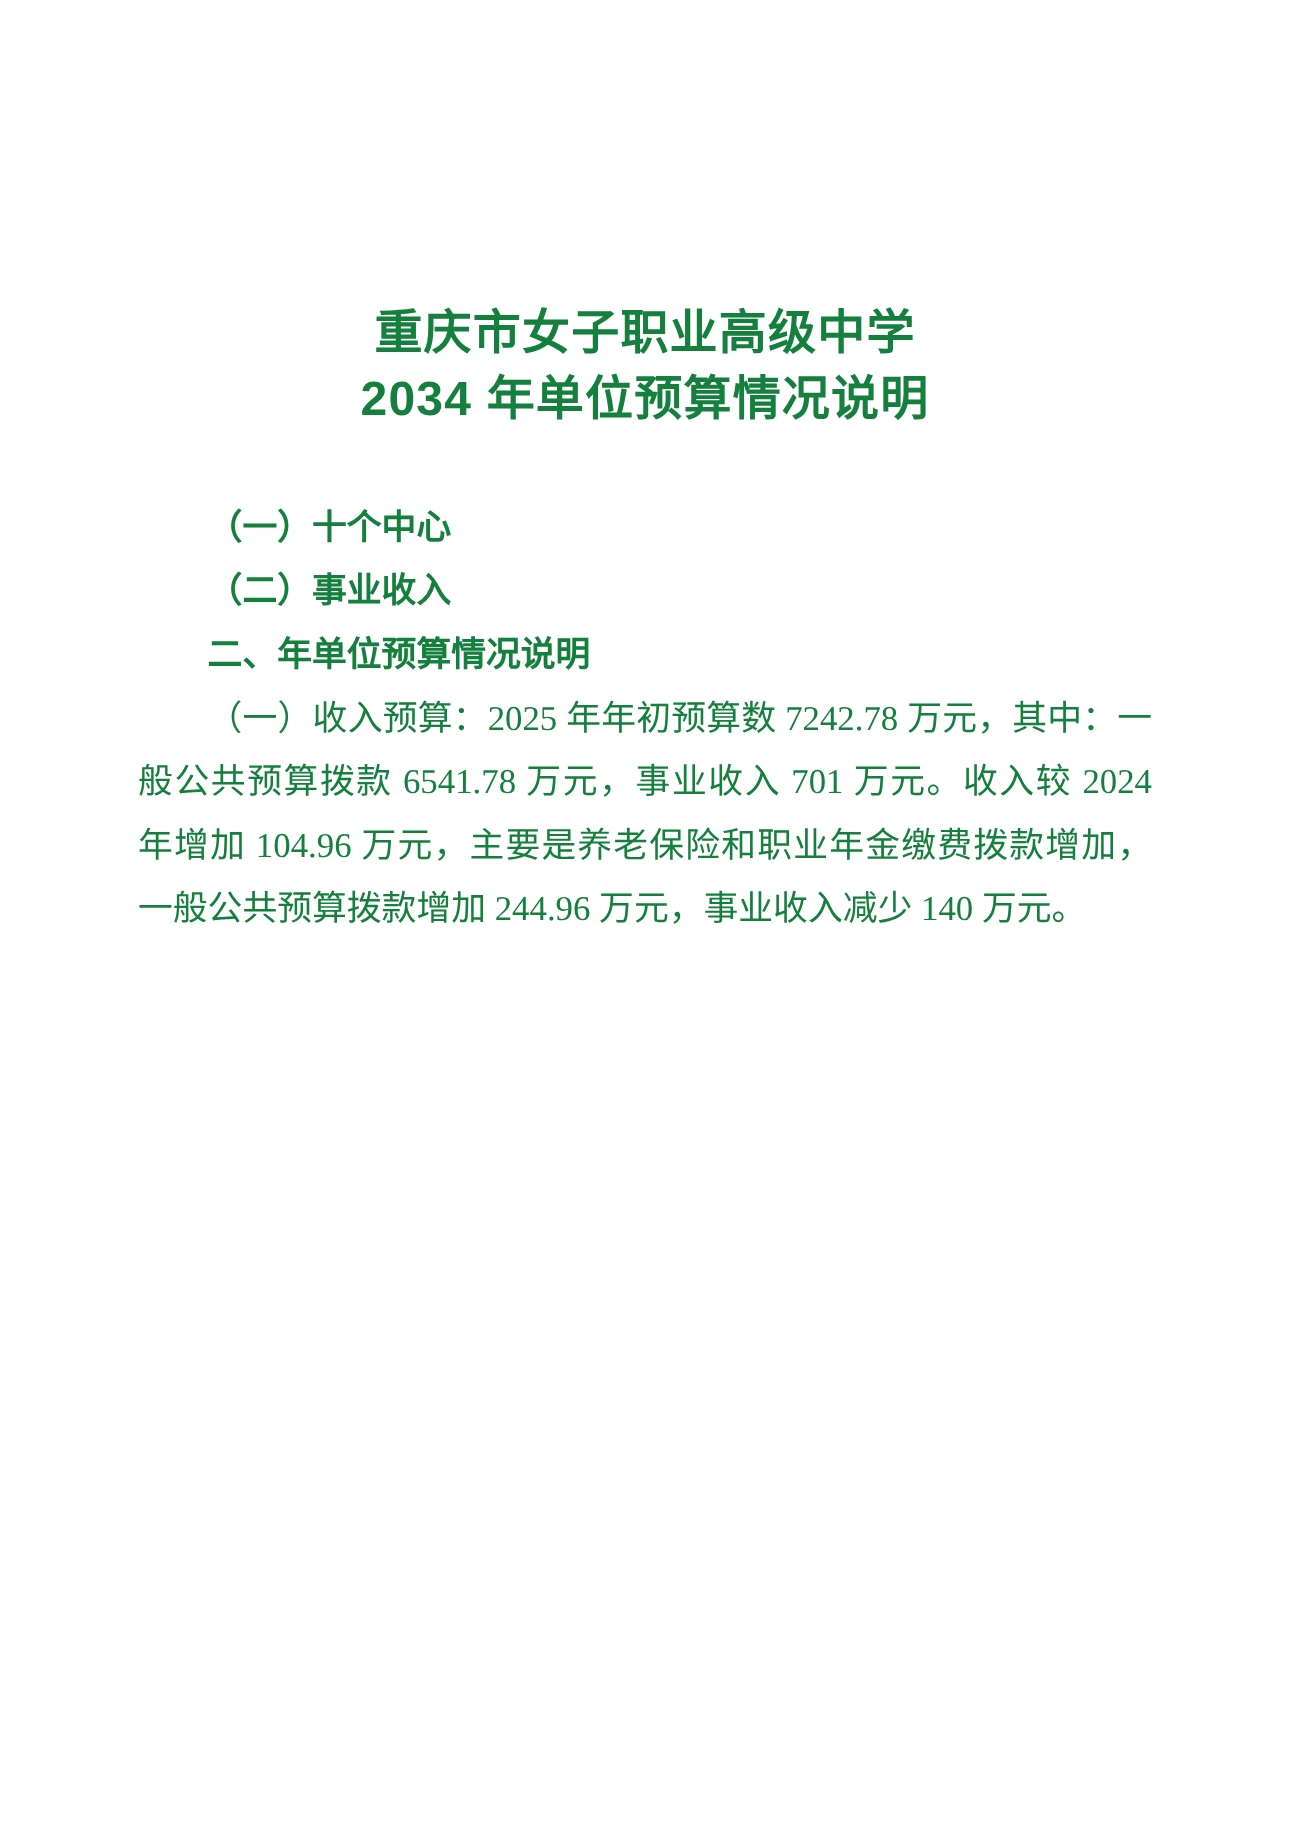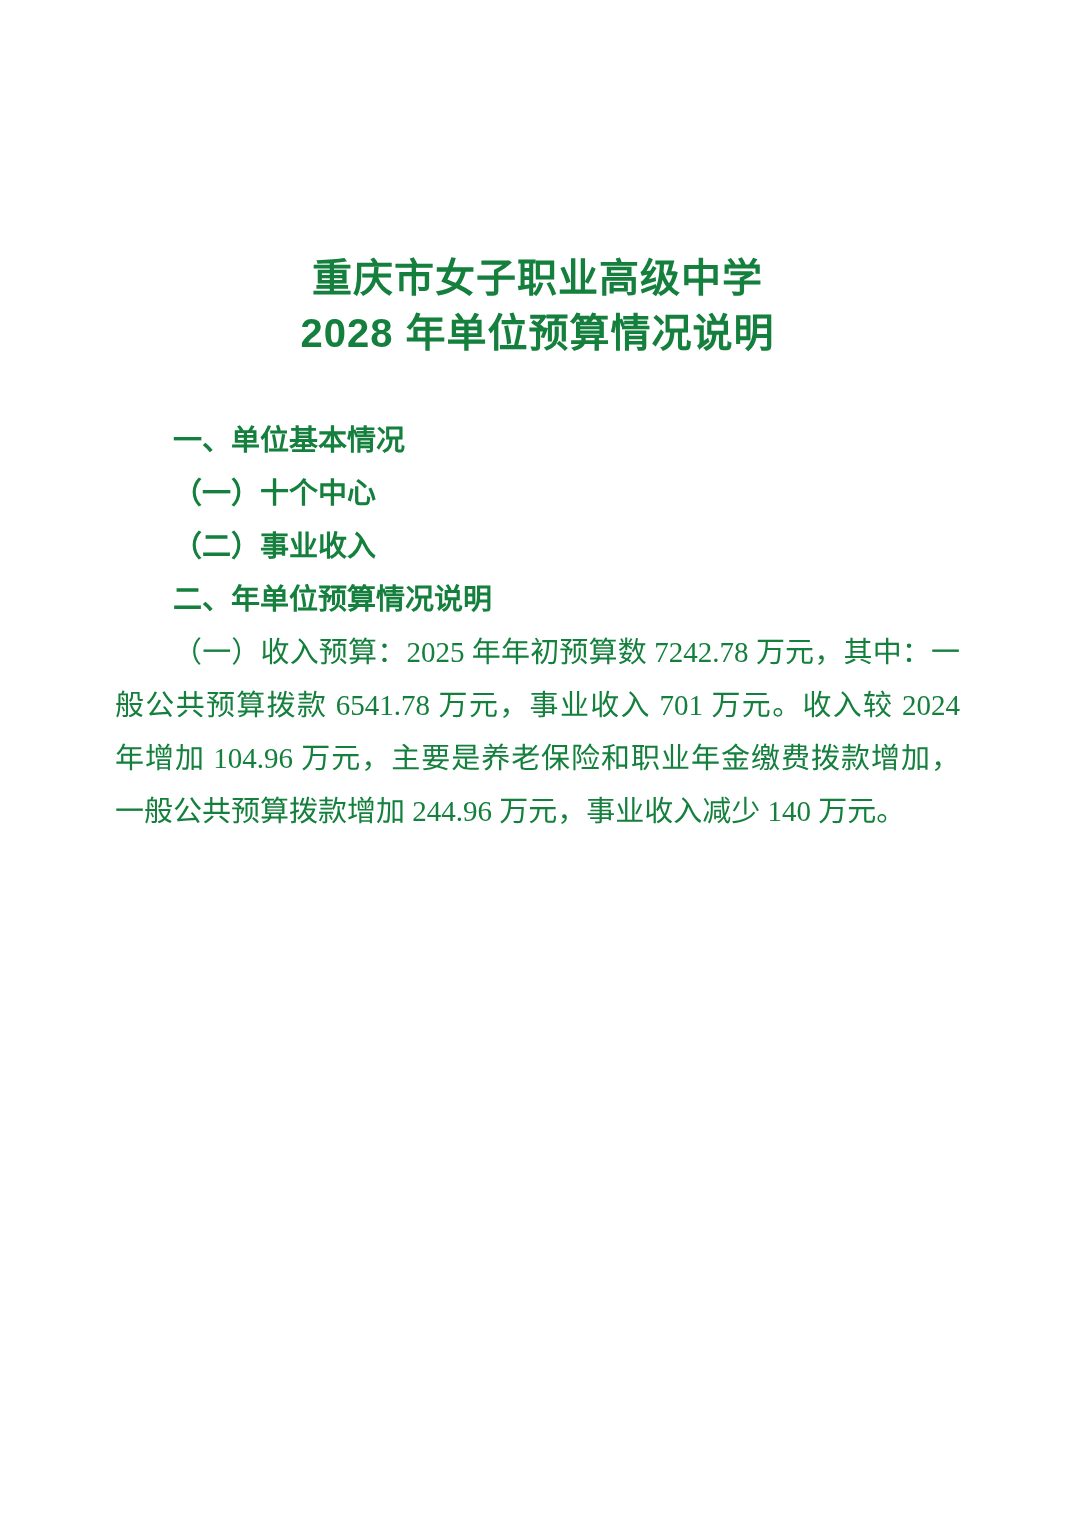--- a/index.html
+++ b/index.html
@@ -57,26 +57,25 @@
     font-weight: normal;
   }
 </style>
 </head>
 <body>
 
 <div class="page">
 
   <h1 class="doc-title">
     <span class="title-line">重庆市女子职业高级中学</span>
-    <span class="title-line">2028 年单位预算情况说明</span>
+    <span class="title-line">2034 年单位预算情况说明</span>
   </h1>
 
   <div class="doc-body">
 
-    <h2 class="sec-heading">一、单位基本情况</h2>
 
     <h3 class="sub-heading">（一）十个中心</h3>
 
 
     <h3 class="sub-heading">（二）事业收入</h3>
 
 
     <h2 class="sec-heading">二、年单位预算情况说明</h2>
 
     <p class="para">

